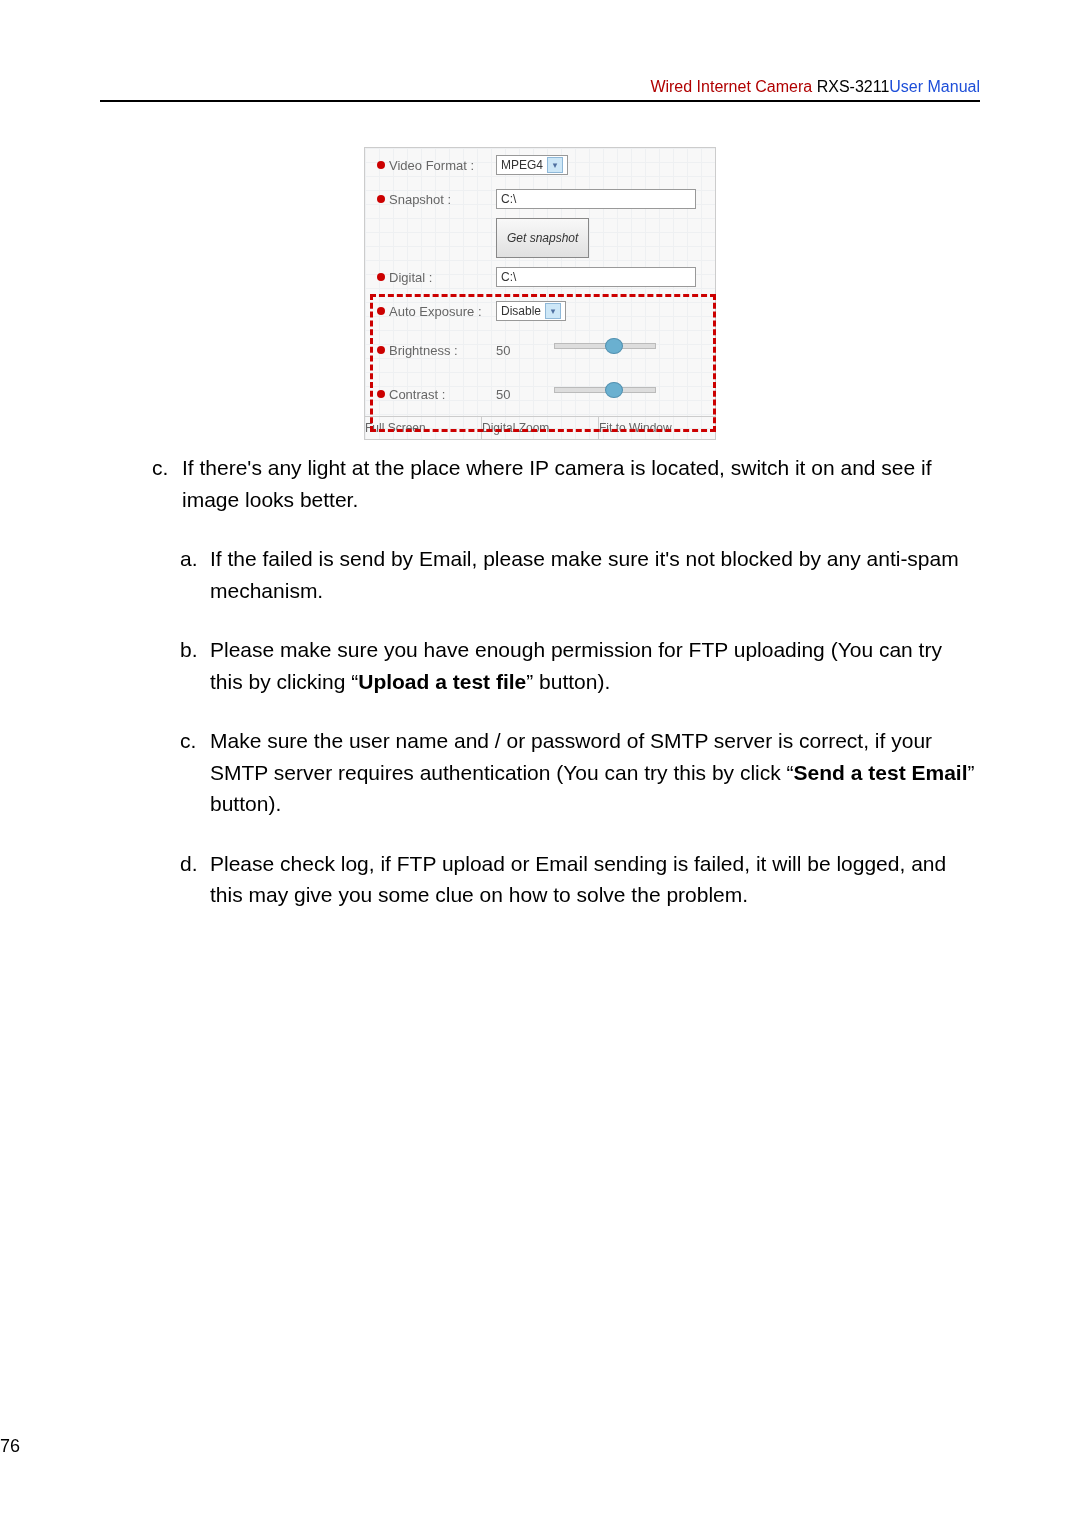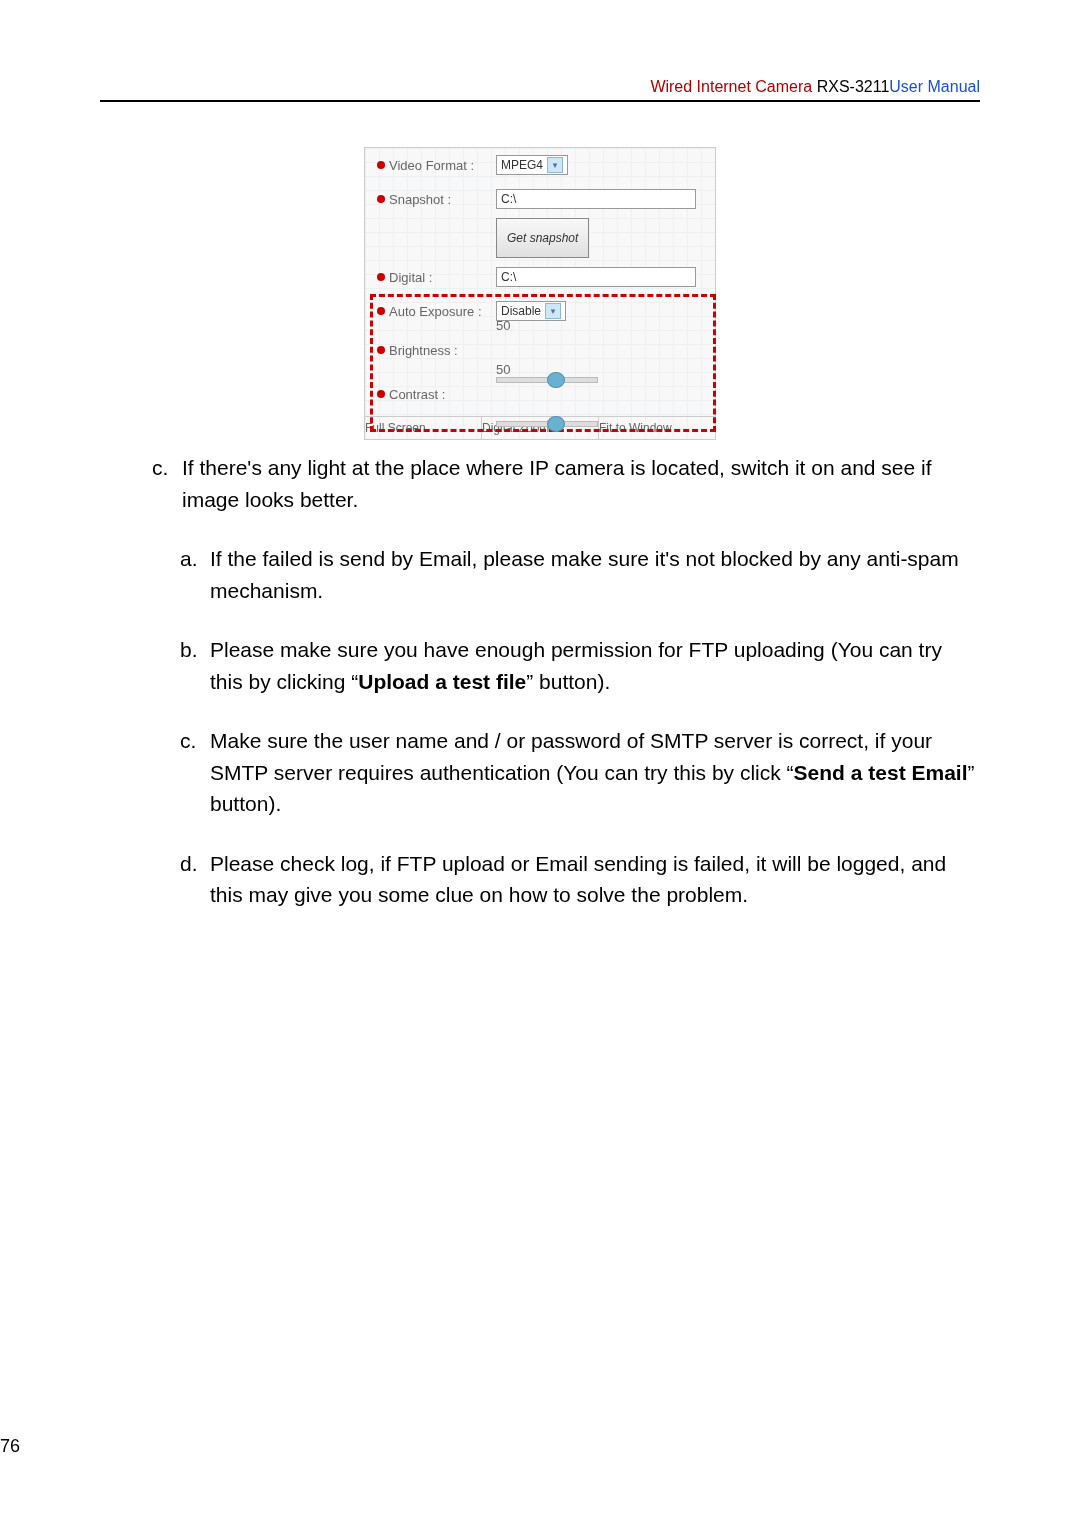--- a/index.html
+++ b/index.html
@@ -103,21 +103,21 @@
   .fake-btn {
     background: linear-gradient(#f8f8f8,#e0e0e0);
     border: 1px solid #888;
     padding: 12px 10px;
     font-size: 12px;
     color: #333;
     display: inline-block;
     font-style: italic;
   }
   .slider-wrap {
-    display: flex; flex-direction: column; gap: 44px;
+    display: flex; flex-direction: row; gap: 44px;
   }
   .slider-track {
     width: 100px; height: 4px; background: #ddd; border: 1px solid #bbb;
     position: relative;
   }
   .slider-thumb {
     width: 16px; height: 14px; border-radius: 50%;
     background: #6ab0d0; border: 1px solid #5090b0;
     position: absolute; top: -6px; left: 50px;
   }

